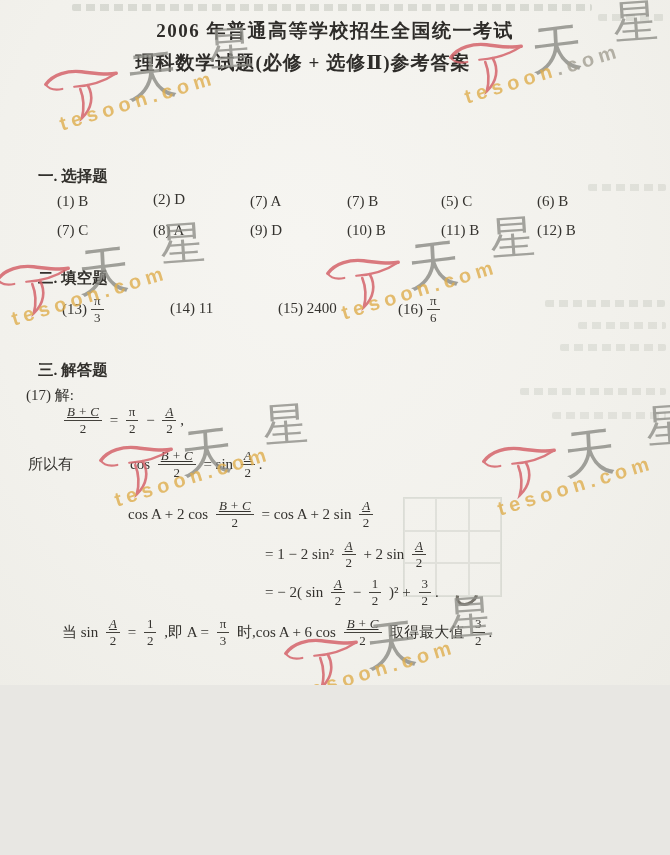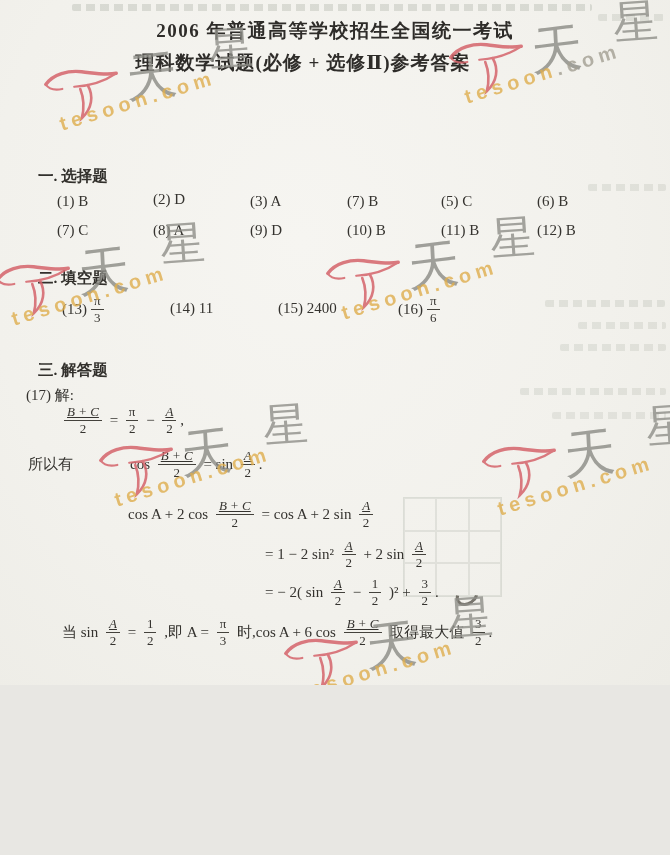--- a/index.html
+++ b/index.html
@@ -73,21 +73,21 @@
   <div class="bleed" style="left:2px;top:844px;width:40px;opacity:.55"></div>
   <span class="curl" style="left:455px;top:586px"></span>
 
   <div class="abs title1 z2">2006 年普通高等学校招生全国统一考试</div>
   <div class="abs title2 z2">理科数学试题(必修 + 选修Ⅱ)参考答案</div>
 
   <div class="abs sechead z2" style="left:38px;top:166px">一. 选择题</div>
 
   <span class="abs ans z2" style="left:57px;top:193px">(1) B</span>
   <span class="abs ans z2" style="left:153px;top:191px">(2) D</span>
-  <span class="abs ans z2" style="left:250px;top:193px">(3) A</span>
+  <span class="abs ans z2" style="left:250px;top:193px">(7) A</span>
   <span class="abs ans z2" style="left:347px;top:193px">(7) B</span>
   <span class="abs ans z2" style="left:441px;top:193px">(5) C</span>
   <span class="abs ans z2" style="left:537px;top:193px">(6) B</span>
   <span class="abs ans z2" style="left:57px;top:222px">(7) C</span>
   <span class="abs ans z2" style="left:153px;top:222px">(8) A</span>
   <span class="abs ans z2" style="left:250px;top:222px">(9) D</span>
   <span class="abs ans z2" style="left:347px;top:222px">(10) B</span>
   <span class="abs ans z2" style="left:441px;top:222px">(11) B</span>
   <span class="abs ans z2" style="left:537px;top:222px">(12) B</span>
 

